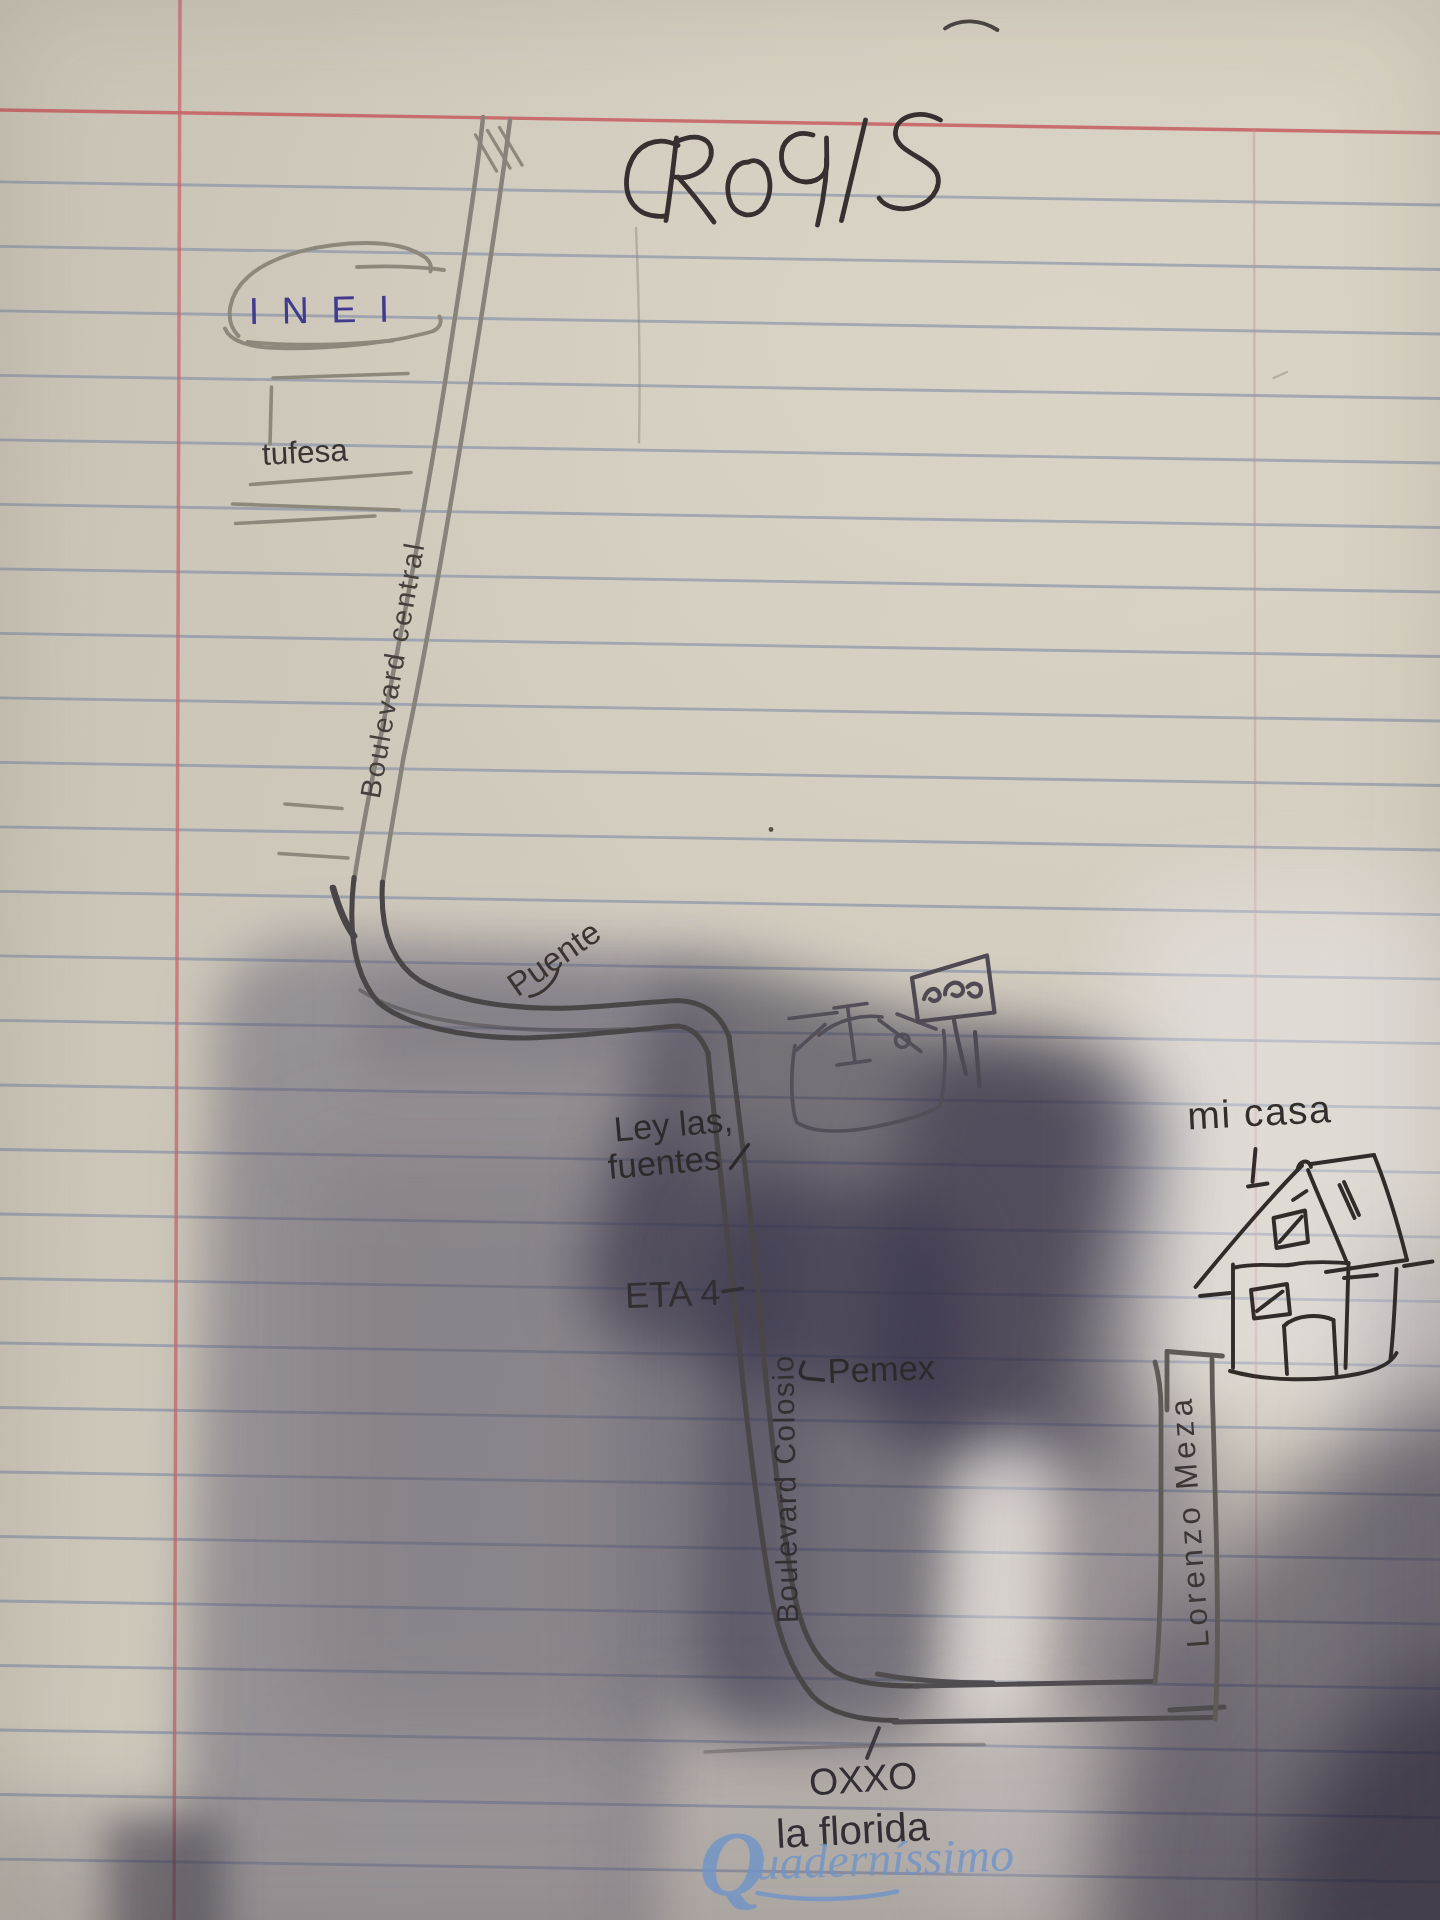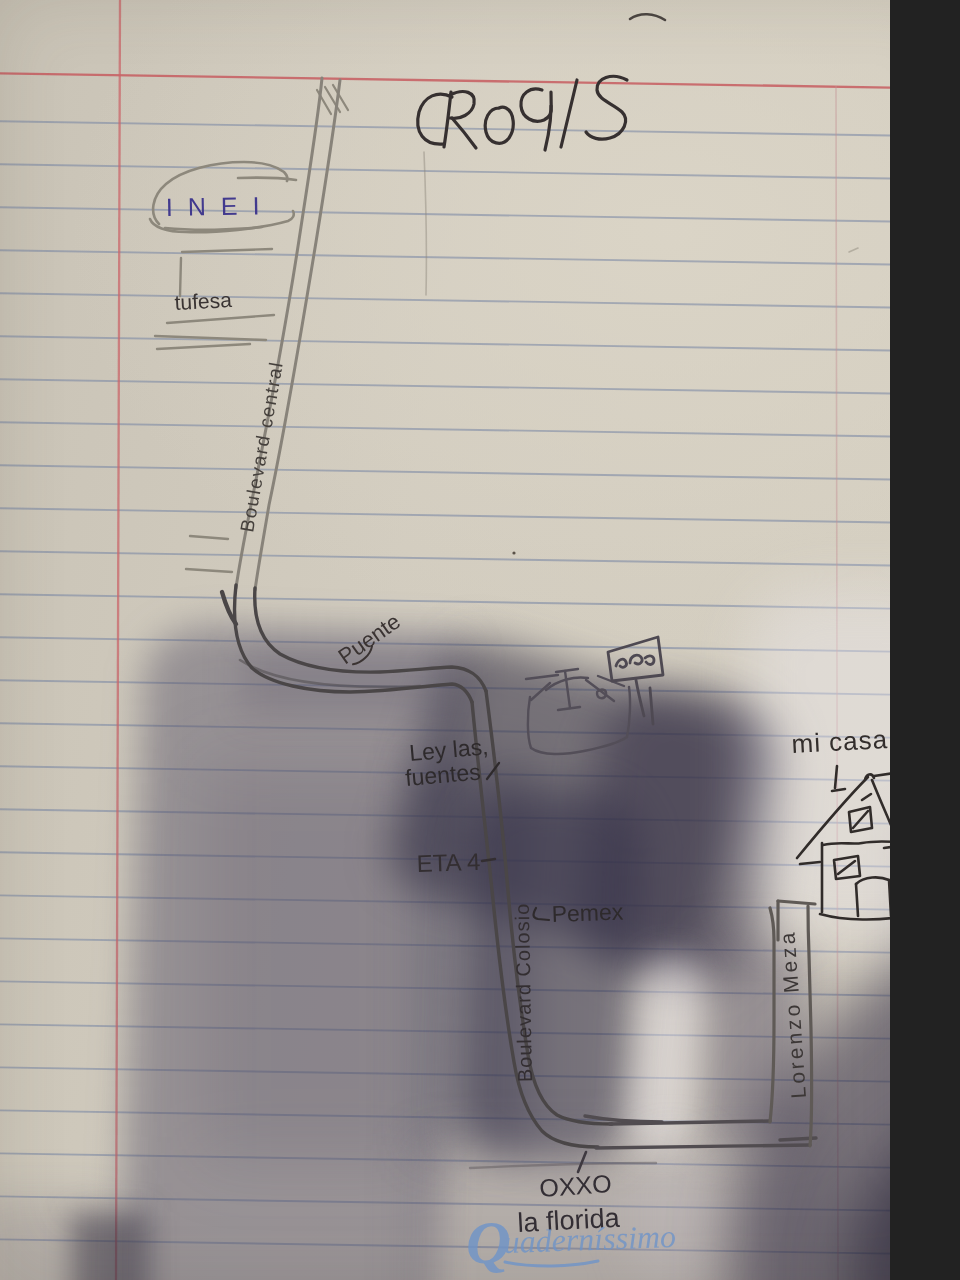--- a/index.html
+++ b/index.html
@@ -1,16 +1,16 @@
 <!DOCTYPE html>
 <html><head>
 <meta charset="utf-8">
 <style>
 html,body{margin:0;padding:0;background:#222;}
-#page{position:relative;width:890px;height:1280px;overflow:hidden;
+#page{position:relative;width:960px;height:1280px;overflow:hidden;
   background:
     radial-gradient(1000px 700px at 75% 18%, rgba(219,213,199,.9) 0%, rgba(219,213,199,0) 60%),
     linear-gradient(100deg, #c9c3b6 0%, #d2ccbf 45%, #d5cfc1 100%);
   font-family:"Liberation Sans", sans-serif;}
 #page > div{position:absolute;}
 svg.ruled{position:absolute;left:0;top:0;}
 
 
 .sh-main{left:146px;top:622px;width:320px;height:720px;background:rgba(84,80,102,.46);
   border-radius:70px 20px 0 0 / 55px 20px 0 0;transform:rotate(2.4deg);transform-origin:0 0;filter:blur(18px);}

